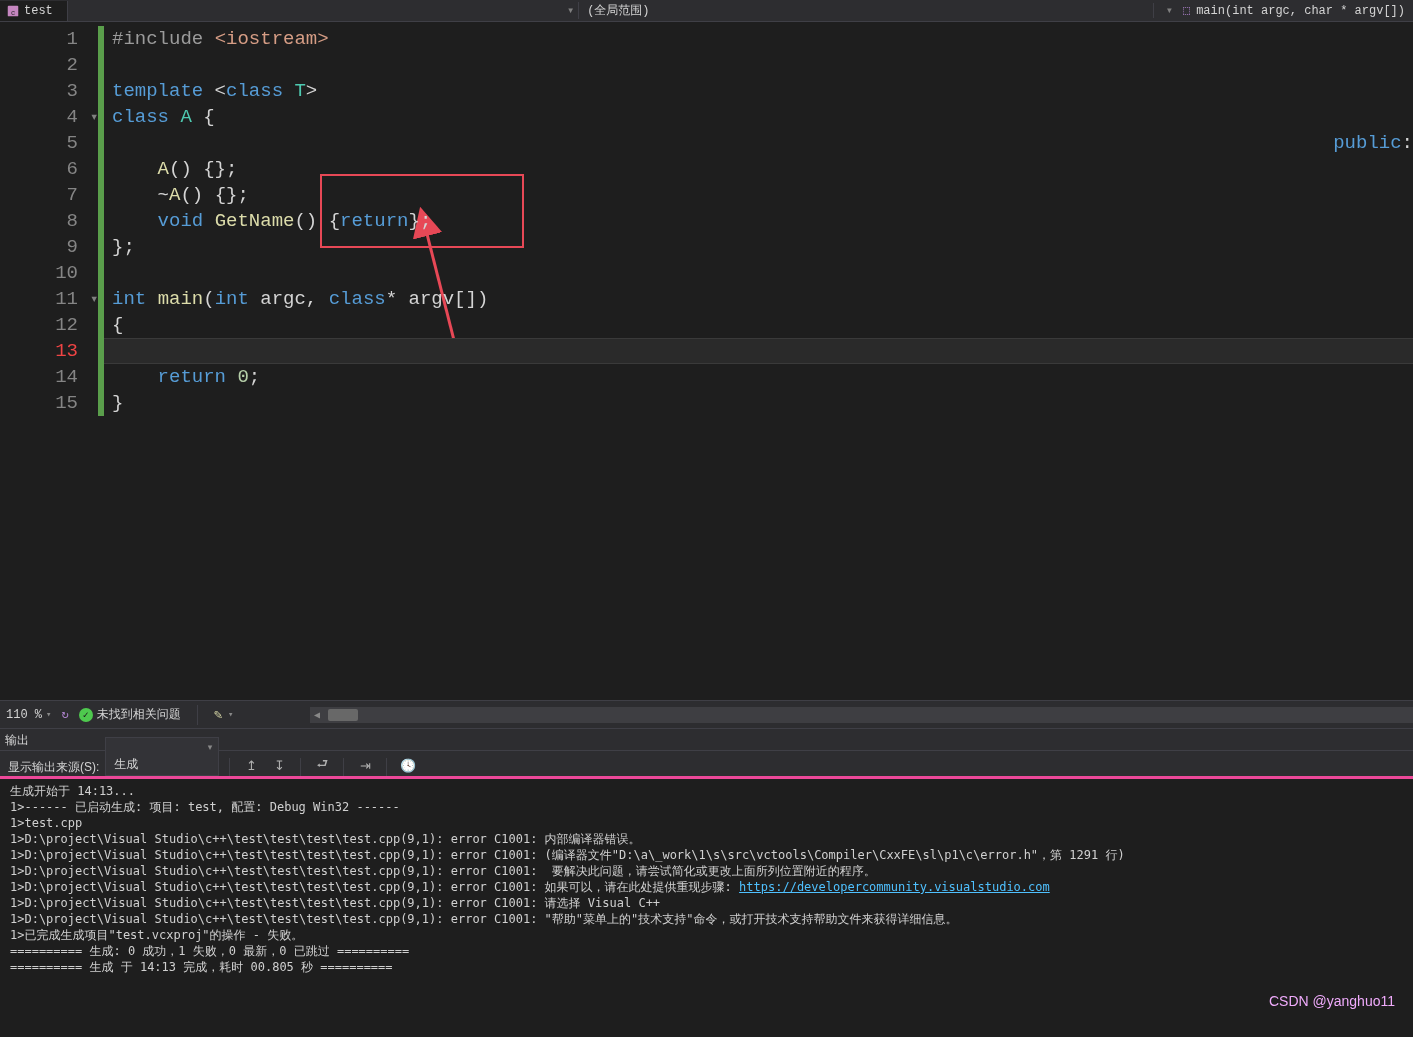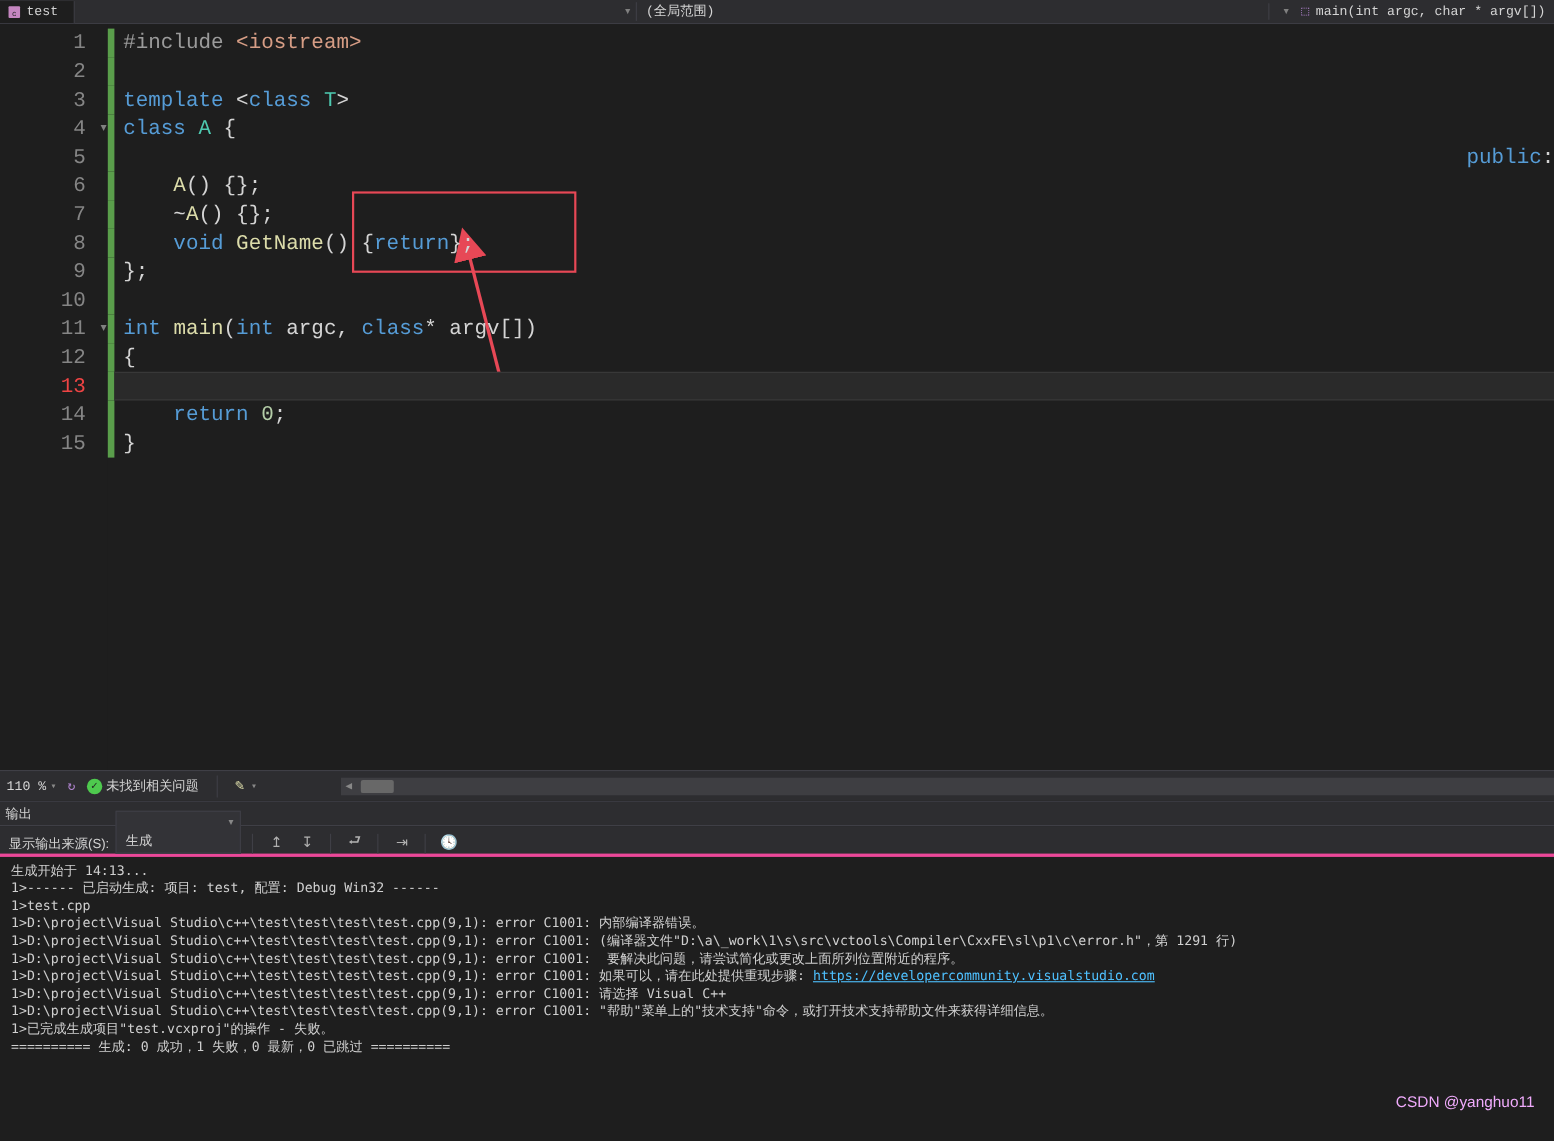--- a/index.html
+++ b/index.html
@@ -307,16 +307,17 @@
       <div class="out-line">1&gt;------ 已启动生成: 项目: test, 配置: Debug Win32 ------</div>
       <div class="out-line">1&gt;test.cpp</div>
       <div class="out-line">1&gt;D:\project\Visual Studio\c++\test\test\test\test.cpp(9,1): error C1001: 内部编译器错误。</div>
       <div class="out-line">1&gt;D:\project\Visual Studio\c++\test\test\test\test.cpp(9,1): error C1001: (编译器文件"D:\a\_work\1\s\src\vctools\Compiler\CxxFE\sl\p1\c\error.h"，第 1291 行)</div>
       <div class="out-line">1&gt;D:\project\Visual Studio\c++\test\test\test\test.cpp(9,1): error C1001:  要解决此问题，请尝试简化或更改上面所列位置附近的程序。</div>
       <div class="out-line">1&gt;D:\project\Visual Studio\c++\test\test\test\test.cpp(9,1): error C1001: 如果可以，请在此处提供重现步骤: <span class="out-link">https://developercommunity.visualstudio.com</span></div>
       <div class="out-line">1&gt;D:\project\Visual Studio\c++\test\test\test\test.cpp(9,1): error C1001: 请选择 Visual C++</div>
       <div class="out-line">1&gt;D:\project\Visual Studio\c++\test\test\test\test.cpp(9,1): error C1001: "帮助"菜单上的"技术支持"命令，或打开技术支持帮助文件来获得详细信息。</div>
       <div class="out-line">1&gt;已完成生成项目"test.vcxproj"的操作 - 失败。</div>
       <div class="out-line">========== 生成: 0 成功，1 失败，0 最新，0 已跳过 ==========</div>
+      <div class="out-line">========== 生成 于 14:13 完成，耗时 00.805 秒 ==========</div>
     </div>
 </div>
 
 <div class="watermark">CSDN @yanghuo11</div>
 
 </body></html>

